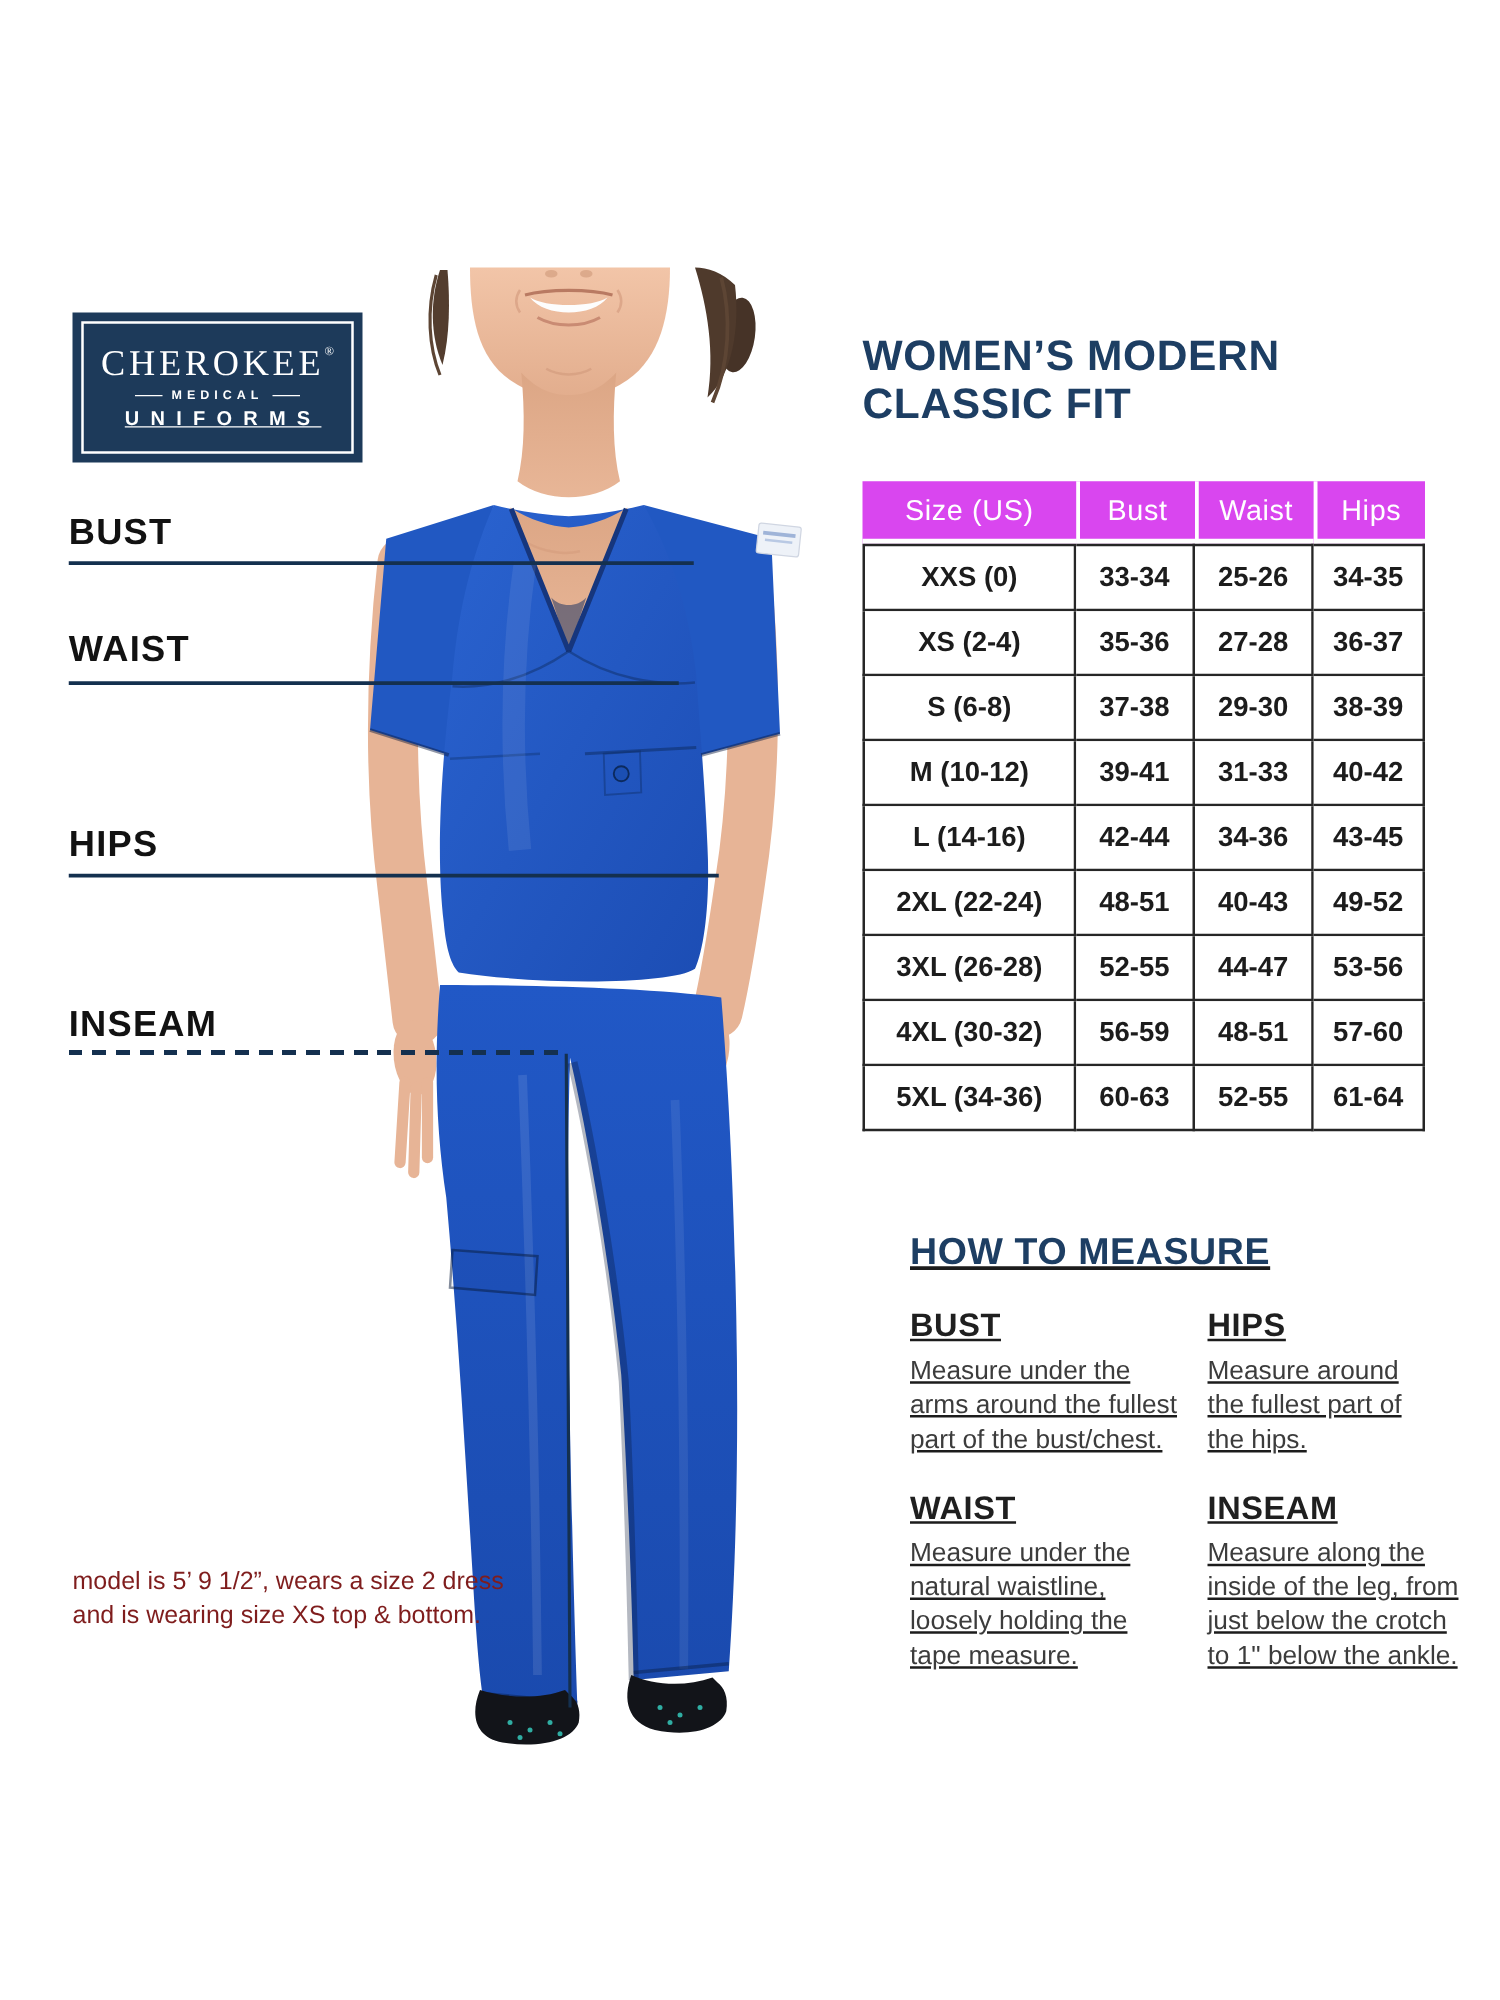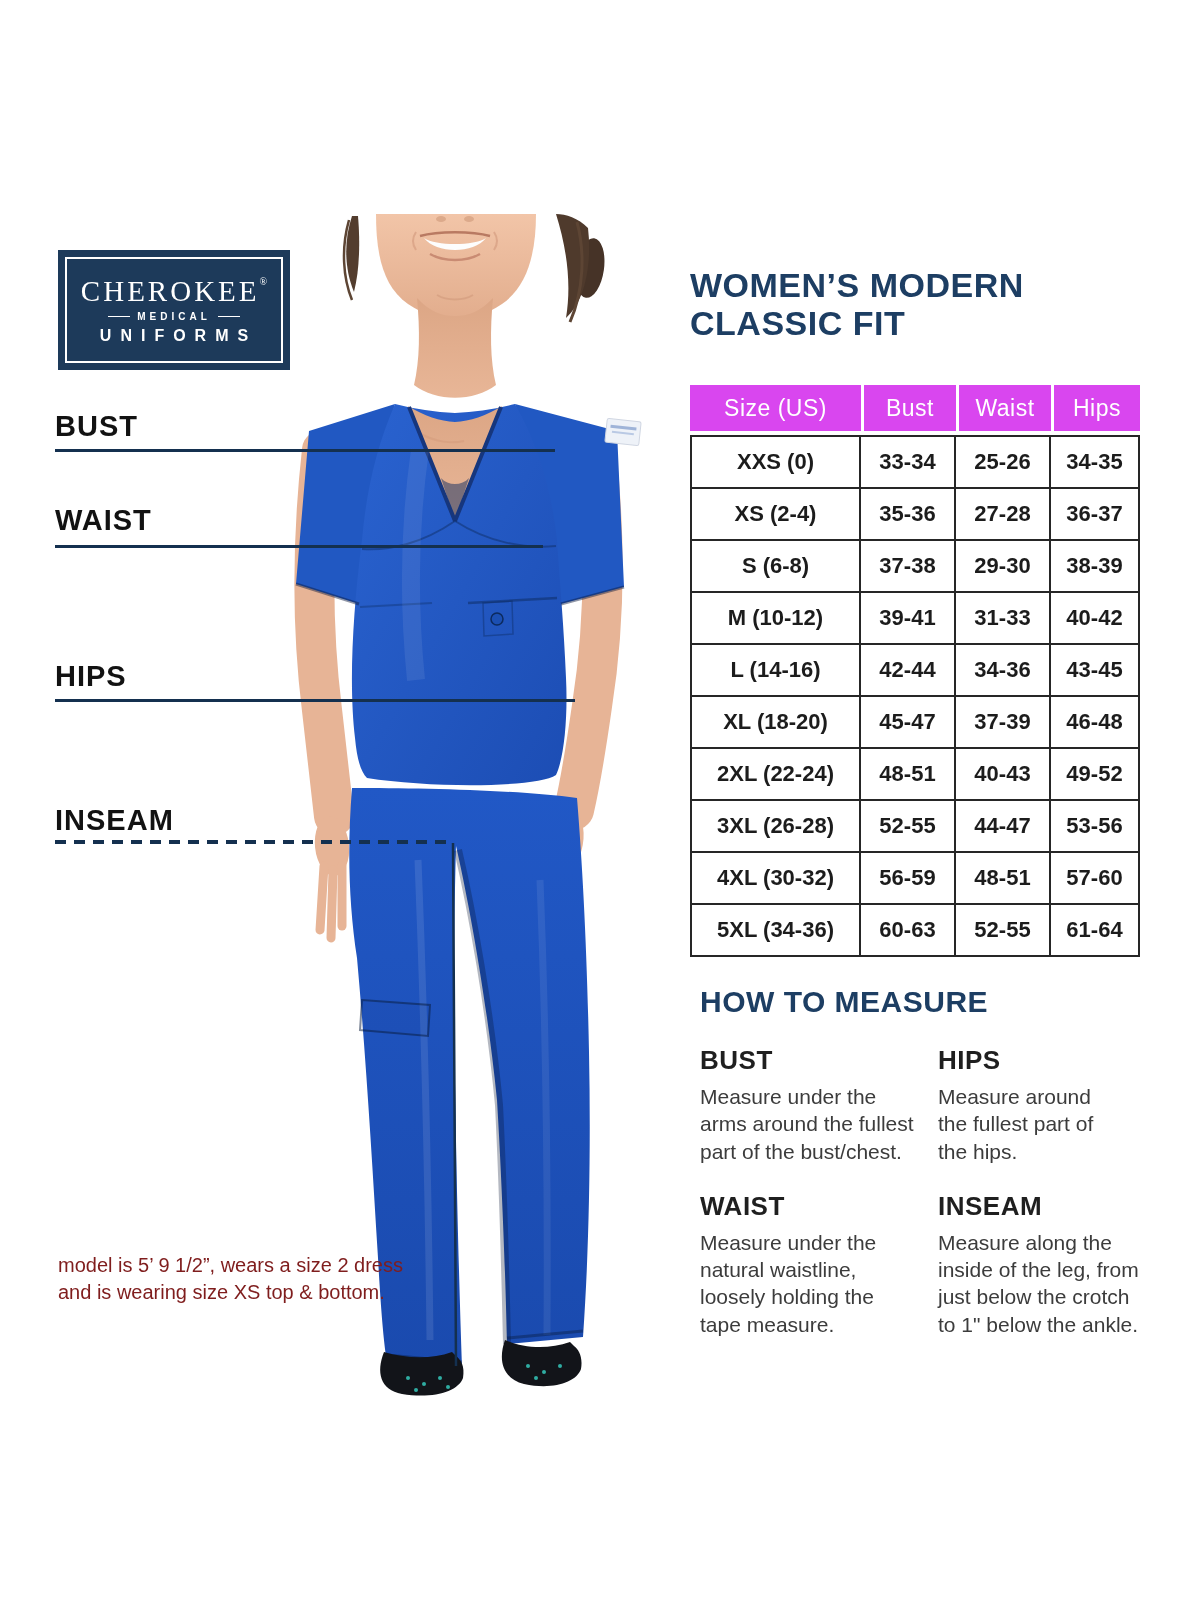--- a/index.html
+++ b/index.html
@@ -10,21 +10,21 @@
   .logo{position:absolute;left:58px;top:250px;width:232px;height:120px;background:#1d3a5a;z-index:3;
         display:flex;flex-direction:column;align-items:center;justify-content:center;}
   .logo .inner{position:absolute;inset:7px;border:2px solid #ffffff;pointer-events:none;}
   .logo .brand{color:#fff;font-family:"Liberation Serif",serif;font-size:29px;letter-spacing:3px;
                font-weight:400;line-height:1;margin-top:2px;white-space:nowrap;}
   .logo .reg{font-size:10px;vertical-align:top;letter-spacing:0;}
   .logo .division-row{display:flex;align-items:center;gap:7px;margin-top:5px;}
   .logo .division-row .rule{width:22px;height:1.5px;background:#fff;}
   .logo .division{color:#fff;font-size:10px;letter-spacing:4px;font-weight:700;}
   .logo .product-line{color:#fff;font-size:16px;letter-spacing:9px;font-weight:700;margin-top:5px;
-                      text-indent:9px;}
+                      text-indent:9px;text-decoration:underline;}
 
   
   .figure{position:absolute;left:260px;top:180px;width:400px;height:1230px;z-index:1;}
 
   
   .m-label{position:absolute;z-index:2;font-size:29px;font-weight:bold;color:#121212;letter-spacing:1px;line-height:1;}
   .m-line{position:absolute;z-index:2;height:3px;background:#14304f;}
   .m-line-dashed{position:absolute;z-index:2;height:4px;
       background:repeating-linear-gradient(90deg,#14304f 0 11px,transparent 11px 19px);}
 
@@ -42,21 +42,21 @@
   .size-table th + th{border-left:3px solid #fff;}
   .size-table td{background:#fff;color:#1c1c1c;font-size:22px;font-weight:bold;text-align:center;
                  height:48px;border-right:2.5px solid #262626;border-bottom:2.5px solid #262626;}
   .size-table td:first-child{border-left:2.5px solid #262626;}
   .size-table tbody tr:first-child td{border-top:2.5px solid #262626;}
   .size-table col.c-size{width:171px;}
   .size-table col.c-bust{width:95px;}
   .size-table col.c-waist{width:95px;}
   .size-table col.c-hips{width:89px;}
 
-  .how-to{position:absolute;left:700px;top:985px;width:470px;z-index:2;}
+  .how-to{position:absolute;left:728px;top:985px;width:470px;z-index:2;text-decoration:underline;}
   .how-to h2{margin:0 0 26px 0;color:#1d3e63;font-size:30px;font-weight:bold;letter-spacing:.5px;}
   .how-grid{display:grid;grid-template-columns:222px 222px;column-gap:16px;row-gap:26px;}
   .how-item h3{margin:0 0 7px 0;font-size:26px;font-weight:bold;color:#1f1f1f;letter-spacing:.5px;}
   .how-item p{margin:0;font-size:21px;color:#3c3c3c;line-height:1.3;white-space:pre-line;}
 </style>
 </head>
 <body>
 
 <div id="canvas">
 
@@ -244,26 +244,20 @@
           <td>M (10-12)</td>
           <td>39-41</td>
           <td>31-33</td>
           <td>40-42</td>
         </tr>
         <tr>
           <td>L (14-16)</td>
           <td>42-44</td>
           <td>34-36</td>
           <td>43-45</td>
-        </tr>
-        <tr>
-          <td>XL (18-20)</td>
-          <td>45-47</td>
-          <td>37-39</td>
-          <td>46-48</td>
         </tr>
         <tr>
           <td>2XL (22-24)</td>
           <td>48-51</td>
           <td>40-43</td>
           <td>49-52</td>
         </tr>
         <tr>
           <td>3XL (26-28)</td>
           <td>52-55</td>

